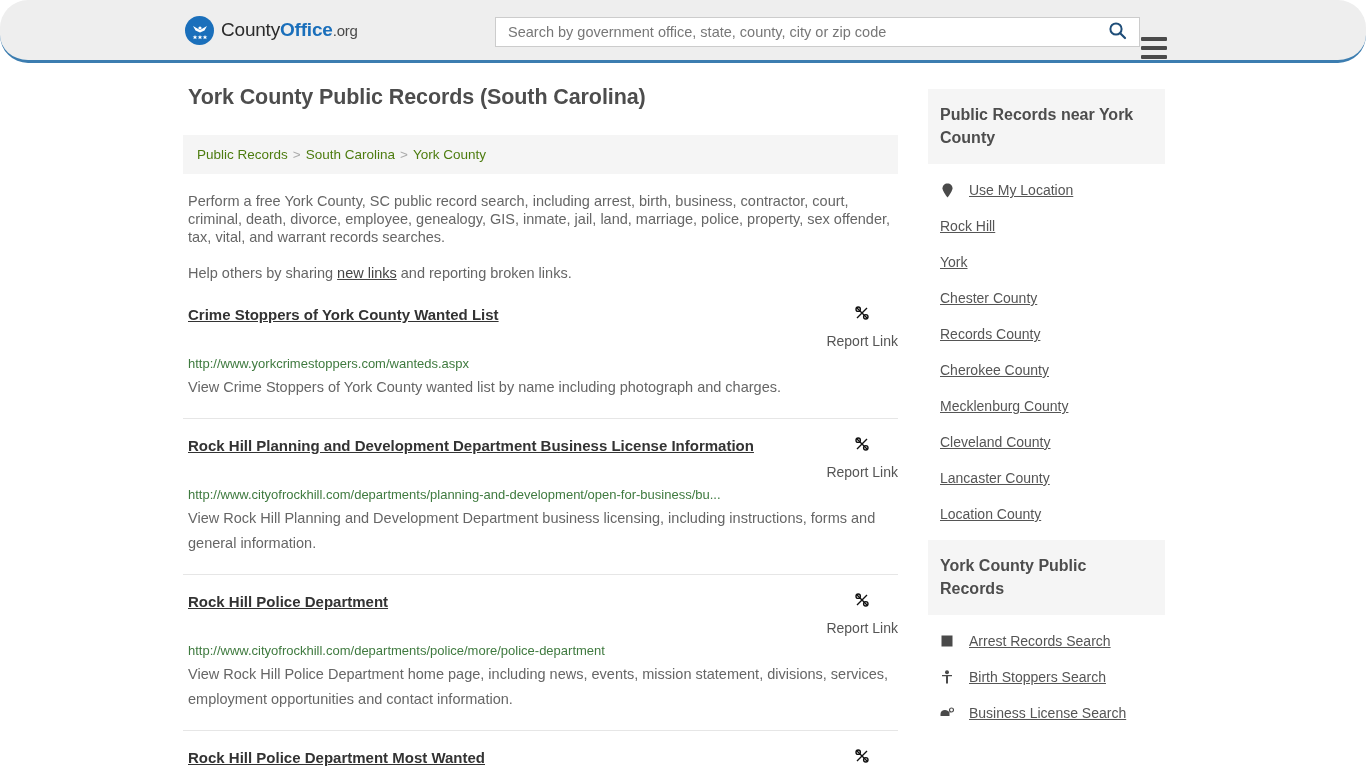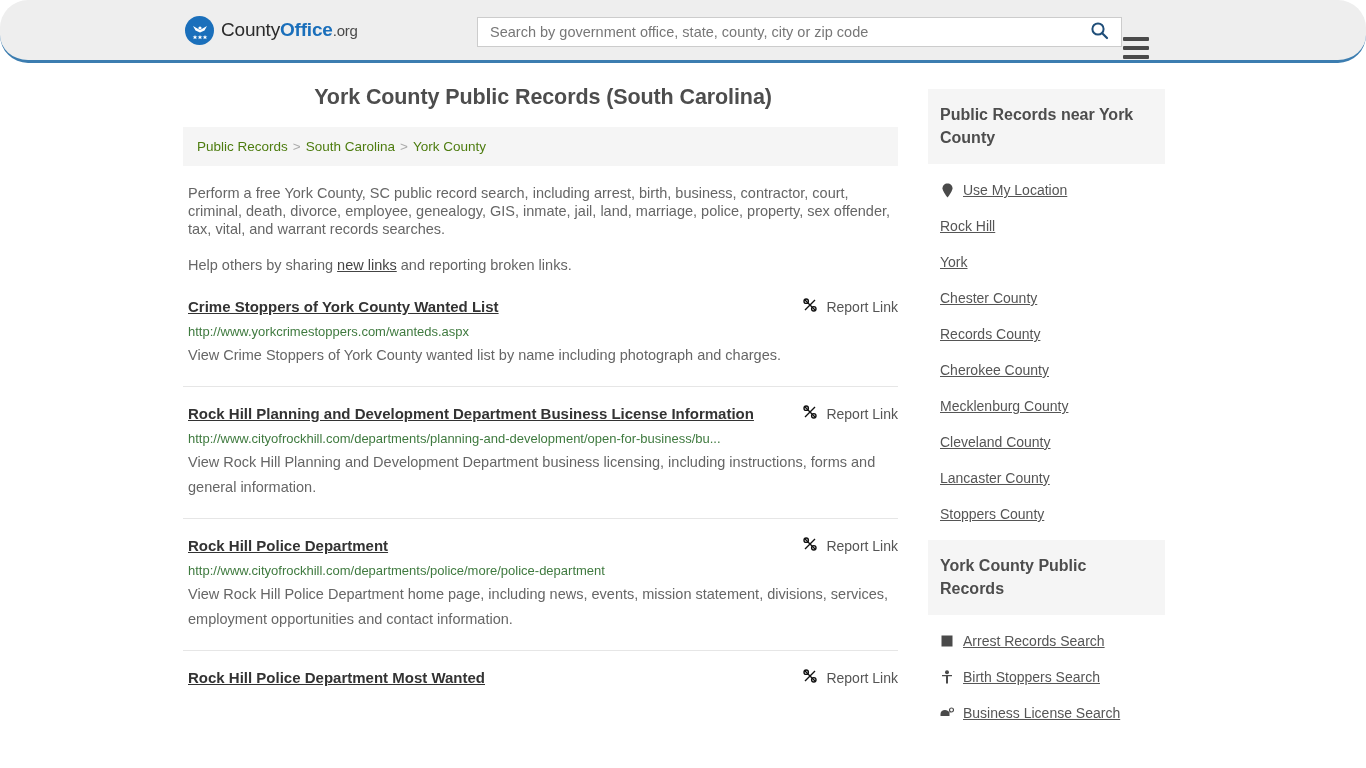--- a/index.html
+++ b/index.html
@@ -52,21 +52,21 @@
     font-size: 19px;
     letter-spacing: -0.2px;
     white-space: nowrap;
   }
   .brand-county { color: #2b2b2b; font-weight: 400; }
   .brand-office { color: #1a6fbb; font-weight: 700; }
   .brand-org { color: #4a4a4a; font-size: 15px; }
 
   .search-wrap {
     position: absolute;
-    left: 294px;
+    left: 312px;
     top: 17px;
     width: 645px;
     height: 30px;
     display: flex;
     background: #ffffff;
     border: 1px solid #cccccc;
   }
   .search-input {
     flex: 1;
     border: 0;
@@ -116,23 +116,22 @@
     gap: 30px;
     align-items: flex-start;
   }
   .main-col { width: 715px; flex: none; }
   .side-col { width: 237px; flex: none; padding-top: 4px; }
 
   h1.page-title {
     font-size: 21.5px;
     font-weight: 700;
     color: #4d4d4d;
-    margin: 0 0 17px 5px;
+    margin: 0 0 25px 5px;
     letter-spacing: -0.1px;
-    text-align: center;
   }
 
   .breadcrumb {
     background: #f5f5f5;
     padding: 12px 14px;
     font-size: 13.5px;
     color: #777777;
   }
   .breadcrumb a {
     color: #4d7c0f;
@@ -174,20 +173,21 @@
     line-height: 20px;
   }
   .report-link {
     margin-left: auto;
     display: flex;
     align-items: center;
     gap: 8px;
     white-space: nowrap;
     padding-left: 12px;
     cursor: pointer;
+    flex-direction: column;
   }
   .report-link .label {
     font-size: 14px;
     color: #555555;
   }
   .unlink-icon { display: block; flex: none; }
   .result-url {
     display: block;
     font-size: 13px;
     color: #3f7a3f;
@@ -210,21 +210,21 @@
     padding: 14px 12px 15px 12px;
     font-size: 16px;
     font-weight: 700;
     color: #4d4d4d;
     line-height: 23px;
   }
   .side-list { padding: 8px 0 0 12px; }
   .side-item {
     display: flex;
     align-items: center;
-    gap: 9px;
+    gap: 15px;
     padding: 10px 0;
     font-size: 14px;
   }
   .side-item a {
     color: #555555;
     text-decoration: underline;
   }
   .side-icon {
     width: 14px;
     display: flex;
@@ -394,21 +394,21 @@
         <div class="side-item">
           <a href="#">Mecklenburg County</a>
         </div>
         <div class="side-item">
           <a href="#">Cleveland County</a>
         </div>
         <div class="side-item">
           <a href="#">Lancaster County</a>
         </div>
         <div class="side-item">
-          <a href="#">Stoppers County</a>
+          <a href="#">Location County</a>
         </div>
 
       </div>
     </div>
 
     <div class="side-box">
       <div class="side-head">York County Public Records</div>
       <div class="side-list">
 
         <div class="side-item">

